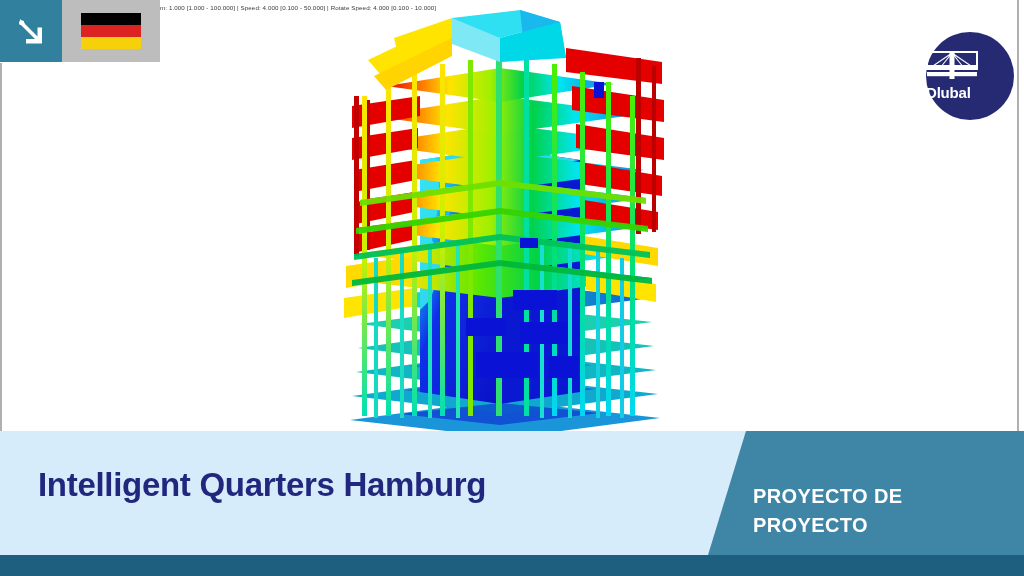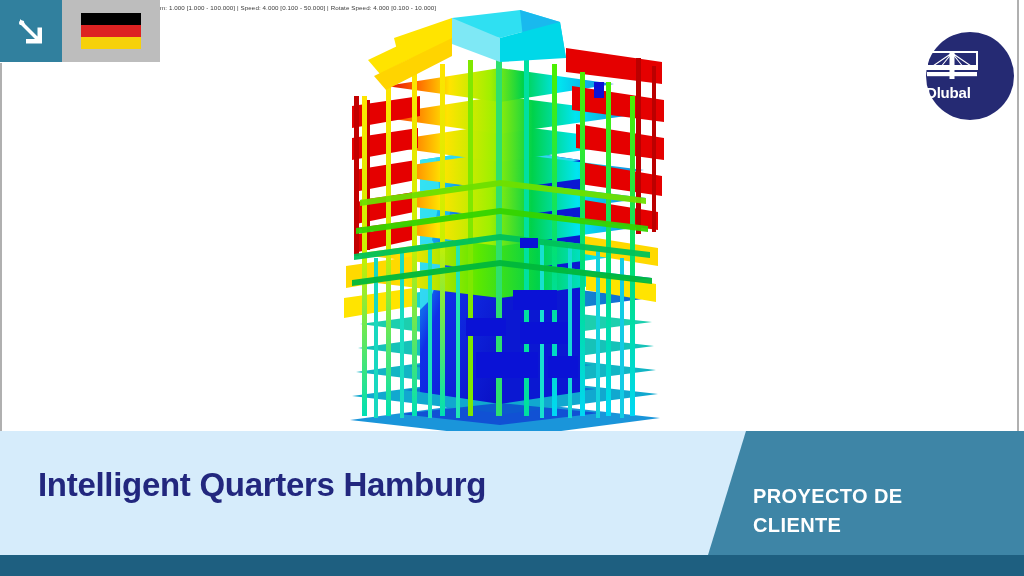--- a/index.html
+++ b/index.html
@@ -303,17 +303,17 @@
   <div id="dlubal-word">Dlubal</div>
 </div>
 
 <div id="banner">
   <div id="banner-wedge"></div>
 
   <div id="project-title">Intelligent Quarters Hamburg</div>
 
   <div id="client-block">
     <span>PROYECTO DE</span>
-    <span>CLIENTE</span>
+    <span>PROYECTO</span>
   </div>
 </div>
 
 <div id="bottom-bar"></div>
 
 </body></html>

